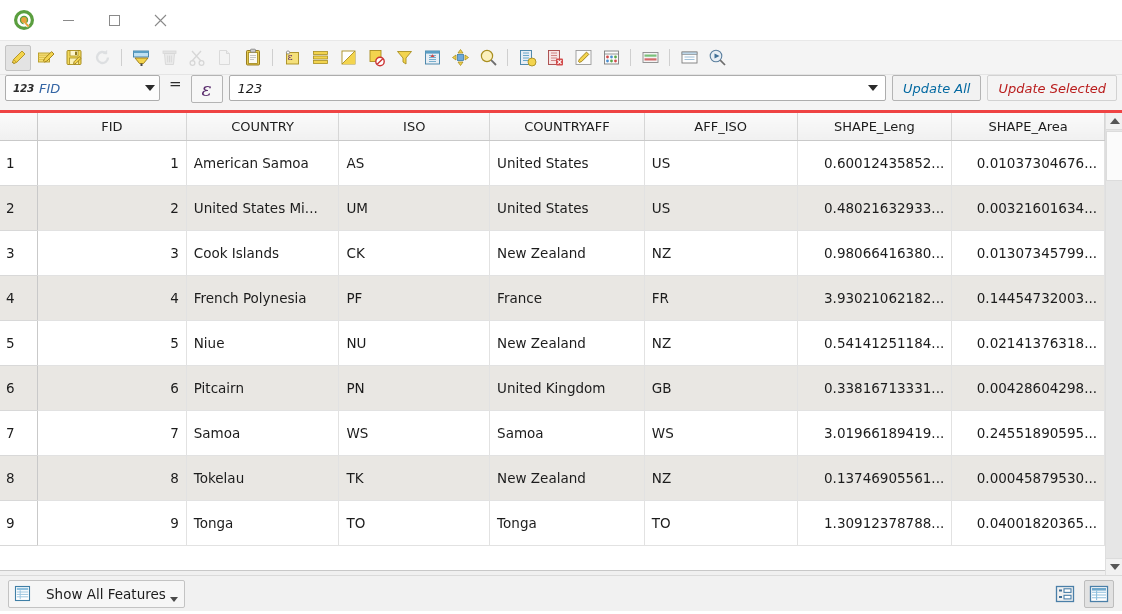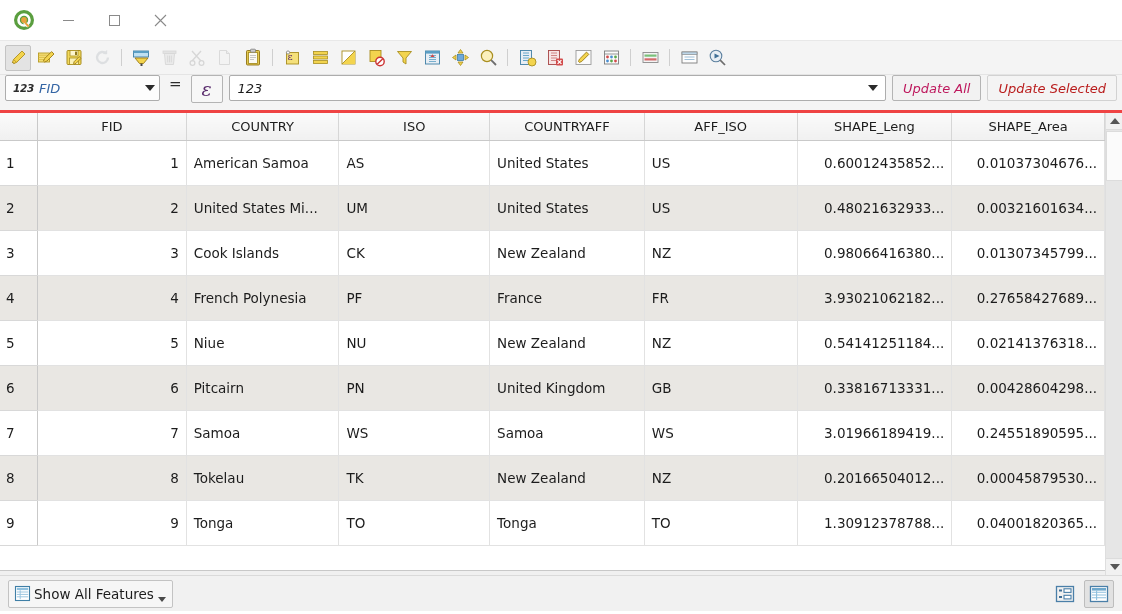--- a/index.html
+++ b/index.html
@@ -204,21 +204,21 @@
   .upbtn {
     height: 26px;
     border: 1px solid #b4b4b4;
     border-radius: 2px;
     background: #f2f2f2;
     display: flex;
     align-items: center;
     justify-content: center;
     padding: 0 10px;
     font-size: 13px;
-    color: #be185d;
+    color: #0369a1;
     margin-left: 6px;
     flex: 0 0 auto;
     box-sizing: border-box;
     white-space: nowrap;
   }
   .upbtn.disabled {
     color: #b91c1c;
     border-color: #d2d2d2;
     background: #f4f4f4;
   }
@@ -358,21 +358,21 @@
     border-radius: 2px;
     display: flex;
     align-items: center;
     padding: 0 6px 0 5px;
     box-sizing: border-box;
     flex: 0 0 auto;
   }
   .showall-label {
     font-size: 13.5px;
     color: #1c1c1c;
-    margin: 0 4px 0 3px;
+    margin: 0 4px 0 15px;
     white-space: nowrap;
   }
   .showall .caret {
     border-top-color: #4a4a4a;
     border-left-width: 4px;
     border-right-width: 4px;
     border-top-width: 5px;
     margin-left: 0;
     align-self: flex-end;
     margin-bottom: 5px;
@@ -703,21 +703,21 @@
         <td class="num">0.01307345799...</td>
       </tr>
       <tr class="even">
         <td class="rowhdr">4</td>
         <td class="num">4</td>
         <td>French Polynesia</td>
         <td>PF</td>
         <td>France</td>
         <td>FR</td>
         <td class="num">3.93021062182...</td>
-        <td class="num">0.27658427689...</td>
+        <td class="num">0.14454732003...</td>
       </tr>
       <tr class="odd">
         <td class="rowhdr">5</td>
         <td class="num">5</td>
         <td>Niue</td>
         <td>NU</td>
         <td>New Zealand</td>
         <td>NZ</td>
         <td class="num">0.54141251184...</td>
         <td class="num">0.02141376318...</td>
@@ -742,21 +742,21 @@
         <td class="num">3.01966189419...</td>
         <td class="num">0.24551890595...</td>
       </tr>
       <tr class="even">
         <td class="rowhdr">8</td>
         <td class="num">8</td>
         <td>Tokelau</td>
         <td>TK</td>
         <td>New Zealand</td>
         <td>NZ</td>
-        <td class="num">0.20166504012...</td>
+        <td class="num">0.13746905561...</td>
         <td class="num">0.00045879530...</td>
       </tr>
       <tr class="odd">
         <td class="rowhdr">9</td>
         <td class="num">9</td>
         <td>Tonga</td>
         <td>TO</td>
         <td>Tonga</td>
         <td>TO</td>
         <td class="num">1.30912378788...</td>

